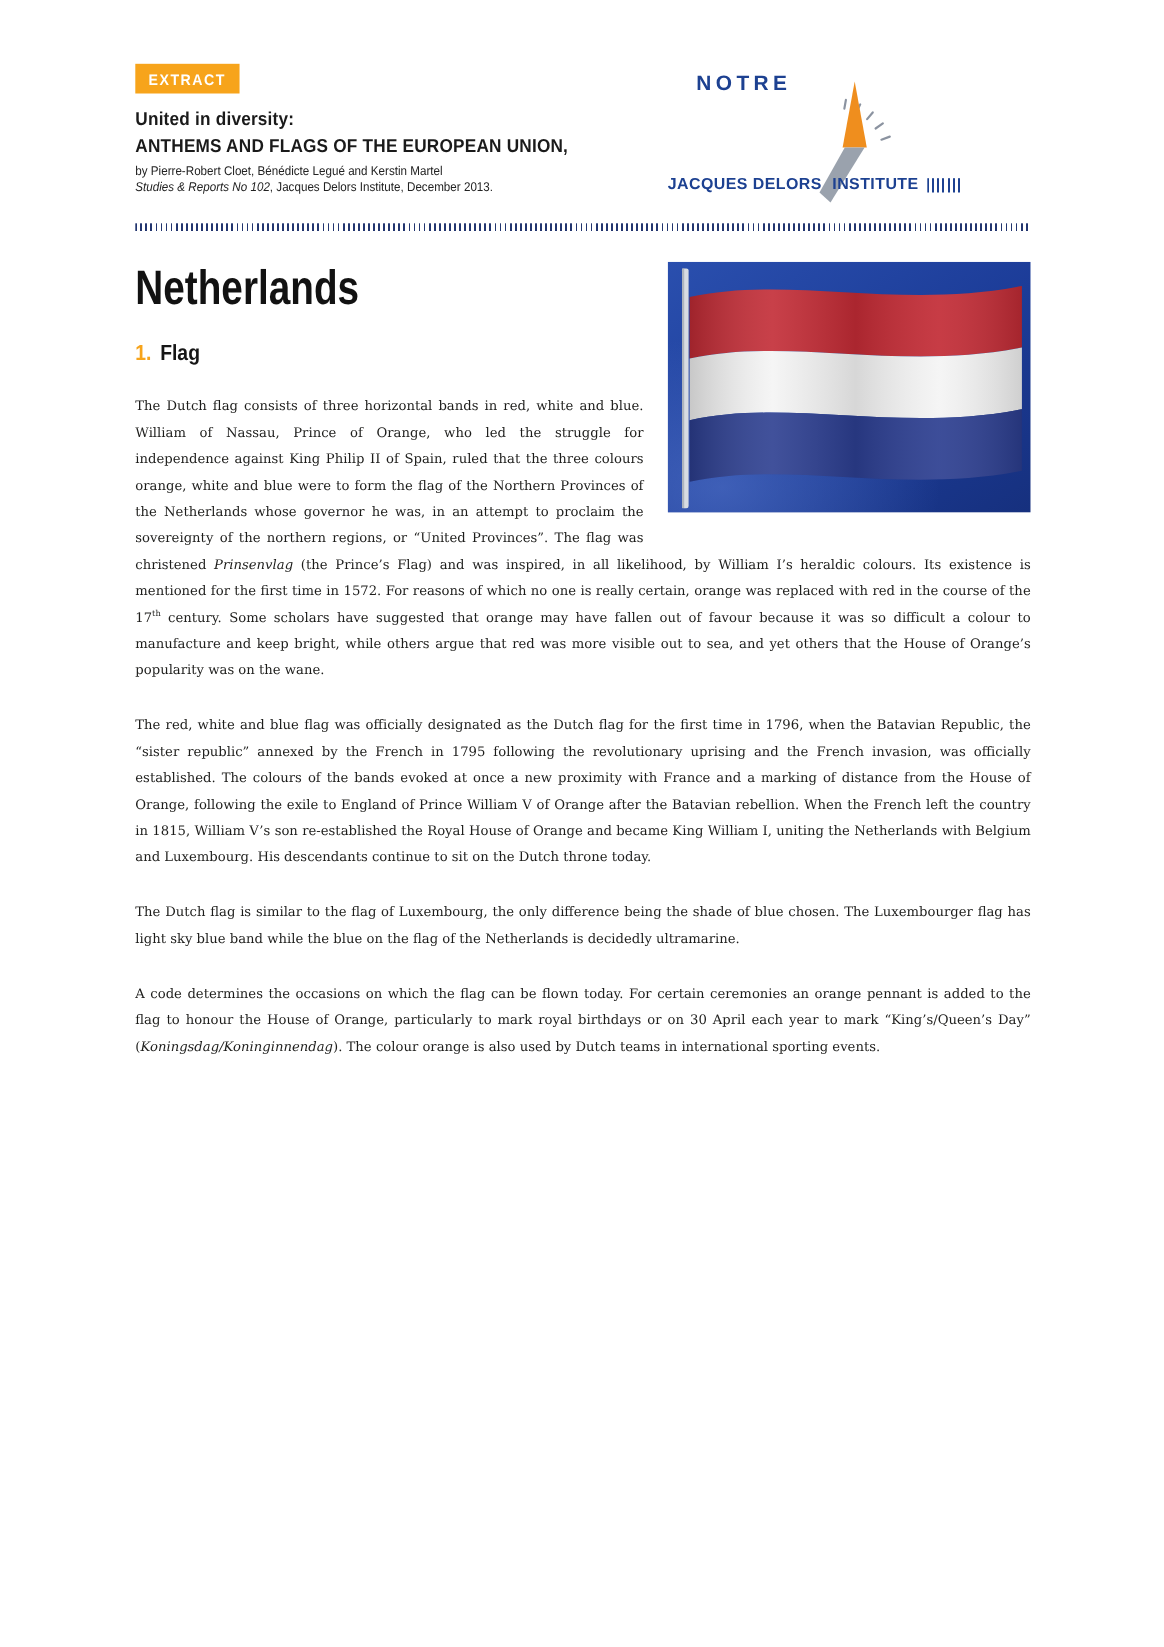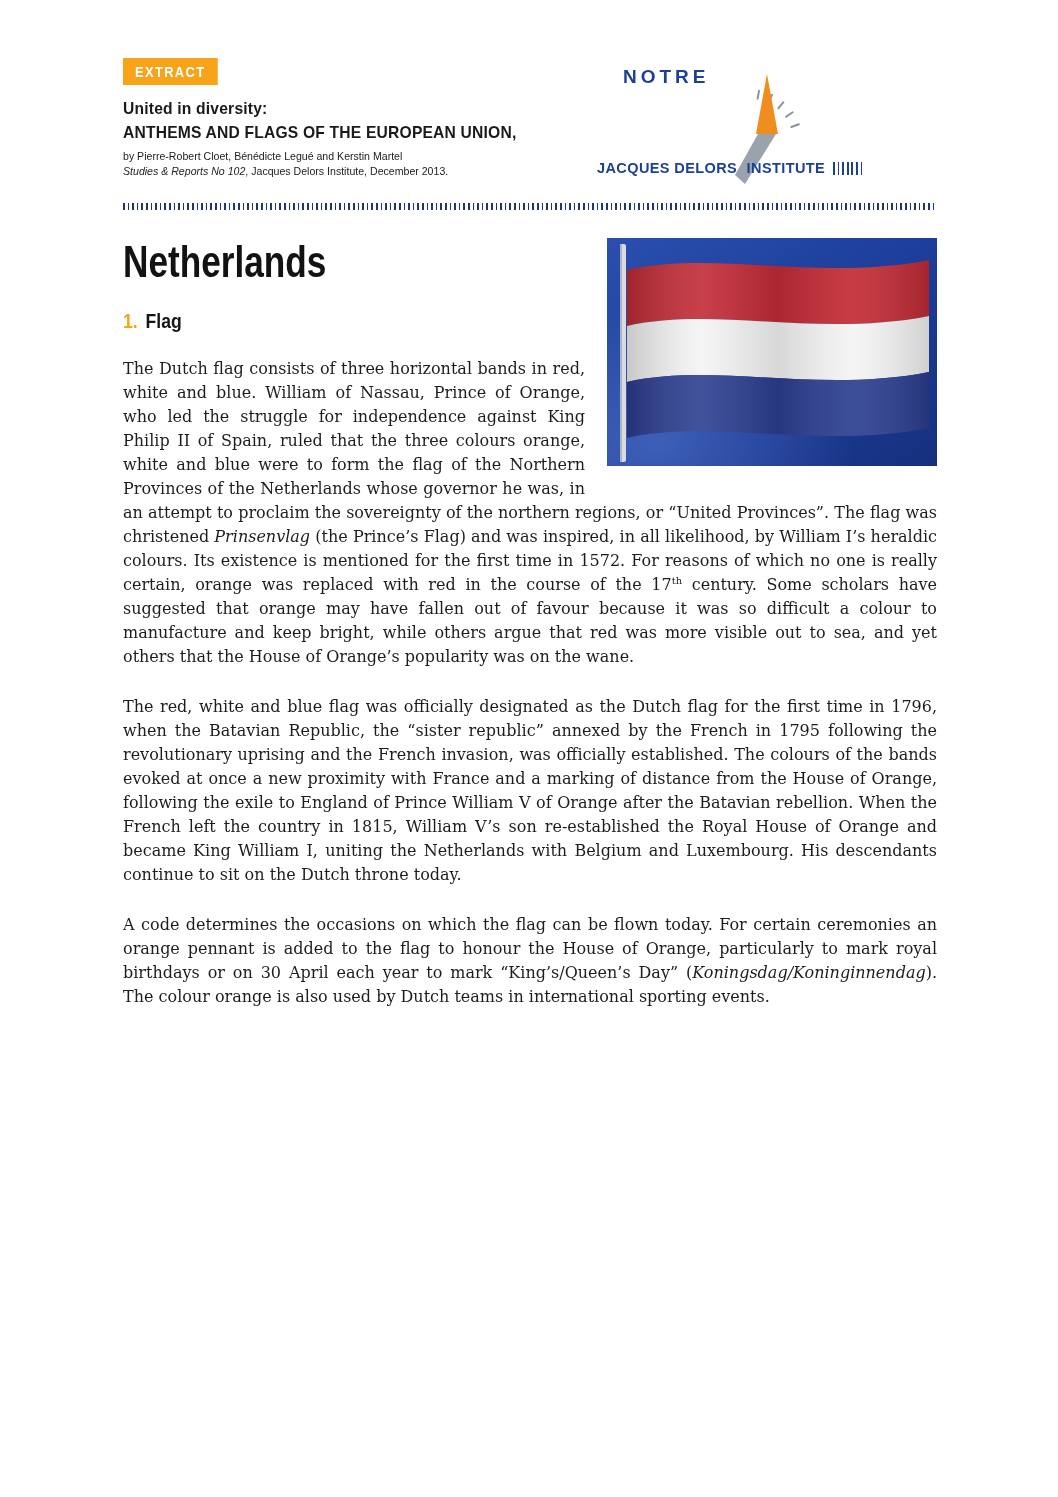--- a/index.html
+++ b/index.html
@@ -49,21 +49,21 @@
     margin-top: 3px;
     font-size: 11.5px;
     color: #222;
   }
   .it { font-style: italic; }
 
   
   .logo {
     position: absolute;
     top: 44px;
-    right: 72px;
+    right: 62px;
     width: 300px;
     text-align: left;
   }
   .logo-mark { position: relative; height: 86px; padding-left: 58px; }
   .needle-svg {
     position: absolute;
     top: -4px;
     right: 50px;
     width: 100px;
     height: 128px;
@@ -153,21 +153,21 @@
     font-family: "DejaVu Serif", serif;
     font-size: 16px;
     line-height: 22px;
     color: #979797;
   }
   .fact-line1 .bullet { margin-right: 7px; font-size: 14px; }
   .fact-line2 { padding-left: 13px; }
   .para {
     margin-top: 26px;
     font-family: "DejaVu Serif", serif;
-    font-size: 16px;
+    font-size: 12px;
     line-height: 24px;
     text-align: justify;
     color: #1d1d1b;
   }
   .para:first-of-type { margin-top: 24px; }
   sup { font-size: 0.62em; line-height: 0; vertical-align: super; }
 </style>
 </head>
 <body>
 
@@ -254,17 +254,18 @@
 
       <h1 class="page-title">Netherlands</h1>
 
       <h2 class="section-heading">
         <span class="section-number">1.</span><span>Flag</span>
       </h2>
 
 
       <p class="para"><span>The Dutch flag consists of three horizontal bands in red, white and blue. William of Nassau, Prince of Orange, who led the struggle for independence against King Philip II of Spain, ruled that the three colours orange, white and blue were to form the flag of the Northern Provinces of the Netherlands whose governor he was, in an attempt to proclaim the sovereignty of the northern regions, or “United Provinces”. The flag was christened </span><span class="it">Prinsenvlag</span><span> (the Prince’s Flag) and was inspired, in all likelihood, by William I’s heraldic colours. Its existence is mentioned for the first time in 1572. For reasons of which no one is really certain, orange was replaced with red in the course of the 17</span><sup>th</sup><span> century. Some scholars have suggested that orange may have fallen out of favour because it was so difficult a colour to manufacture and keep bright, while others argue that red was more visible out to sea, and yet others that the House of Orange’s popularity was on the wane.</span></p>
       <p class="para"><span>The red, white and blue flag was officially designated as the Dutch flag for the first time in 1796, when the Batavian Republic, the “sister republic” annexed by the French in 1795 following the revolutionary uprising and the French invasion, was officially established. The colours of the bands evoked at once a new proximity with France and a marking of distance from the House of Orange, following the exile to England of Prince William V of Orange after the Batavian rebellion. When the French left the country in 1815, William V’s son re-established the Royal House of Orange and became King William I, uniting the Netherlands with Belgium and Luxembourg. His descendants continue to sit on the Dutch throne today.</span></p>
+      <p class="para"><span>The Dutch flag is similar to the flag of Luxembourg, the only difference being the shade of blue chosen. The Luxembourger flag has light sky blue band while the blue on the flag of the Netherlands is decidedly ultramarine.</span></p>
       <p class="para"><span>A code determines the occasions on which the flag can be flown today. For certain ceremonies an orange pennant is added to the flag to honour the House of Orange, particularly to mark royal birthdays or on 30 April each year to mark “King’s/Queen’s Day” (</span><span class="it">Koningsdag/Koninginnendag</span><span>). The colour orange is also used by Dutch teams in international sporting events.</span></p>
 
     </div>
   </div>
 </div>
 
 </body></html>

